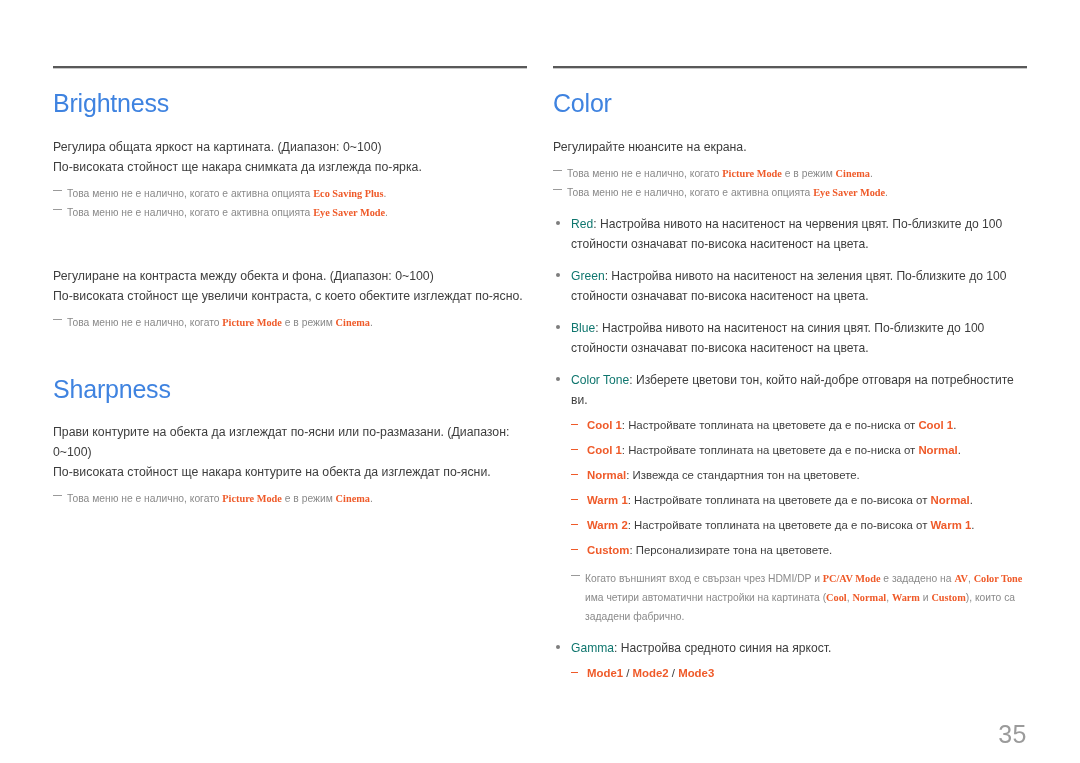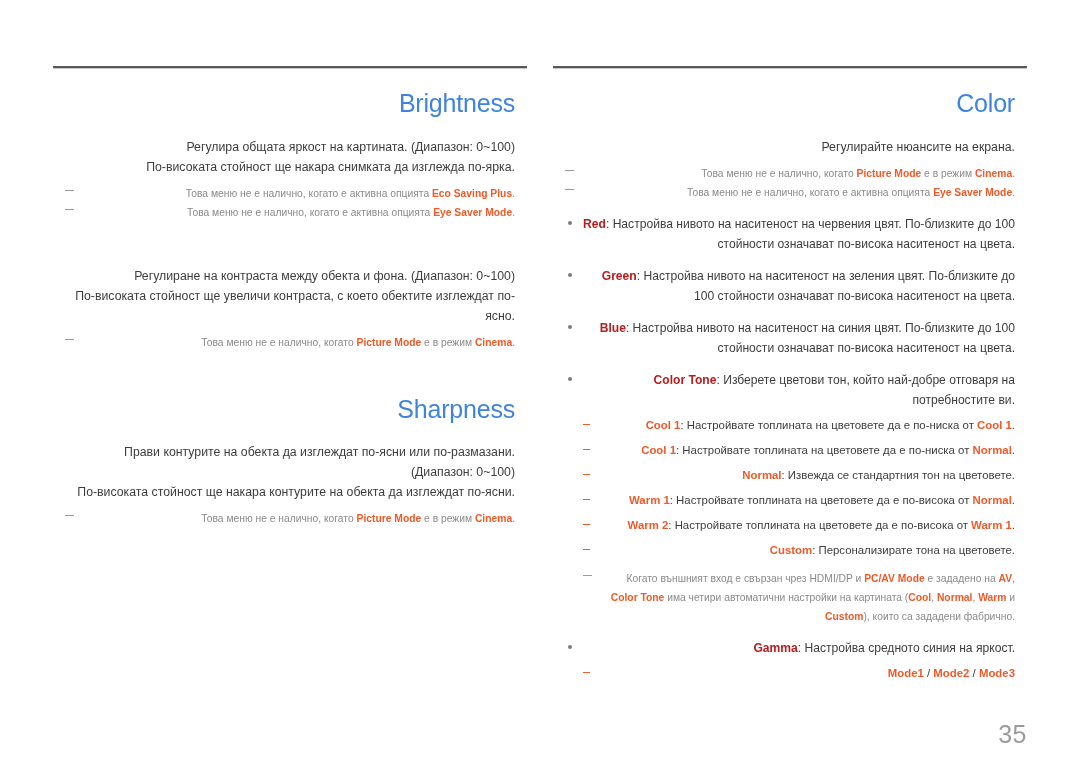--- a/index.html
+++ b/index.html
@@ -46,21 +46,21 @@
 
   h2.section-title {
     font-size: 25px;
     font-weight: normal;
     color: #3f83e0;
     margin: 21px 0 0 0;
     line-height: 1.1;
     letter-spacing: -0.2px;
   }
 
-  .block { margin: 12px; text-align: right; }
+  .block { margin: 0; }
   .block + .block { margin-top: 44px; }
 
   .body-line {
     font-size: 12.3px;
     line-height: 20px;
     color: #3d3d3d;
     margin: 0;
   }
   .lead { margin-top: 19px; }
 
@@ -121,23 +121,23 @@
     height: 1px;
     background: #ef5a29;
   }
 
   .note-indent {
     padding-left: 14px;
     margin-top: 9px;
   }
 
   .accent { color: #ef5a29; font-weight: bold; }
-  .accent-label { color: #b91c1c; font-weight: bold; }
-
-  .note .accent { font-weight: bold; }
+  .accent-label { color: #0f766e; font-weight: normal; }
+
+  .note .accent { font-weight: bold; font-family: Liberation Serif, serif; }
 
   .page-number {
     position: absolute;
     right: 53px;
     bottom: 14px;
     font-size: 25px;
     color: #9b9b9b;
     letter-spacing: 0.5px;
   }
 </style>

